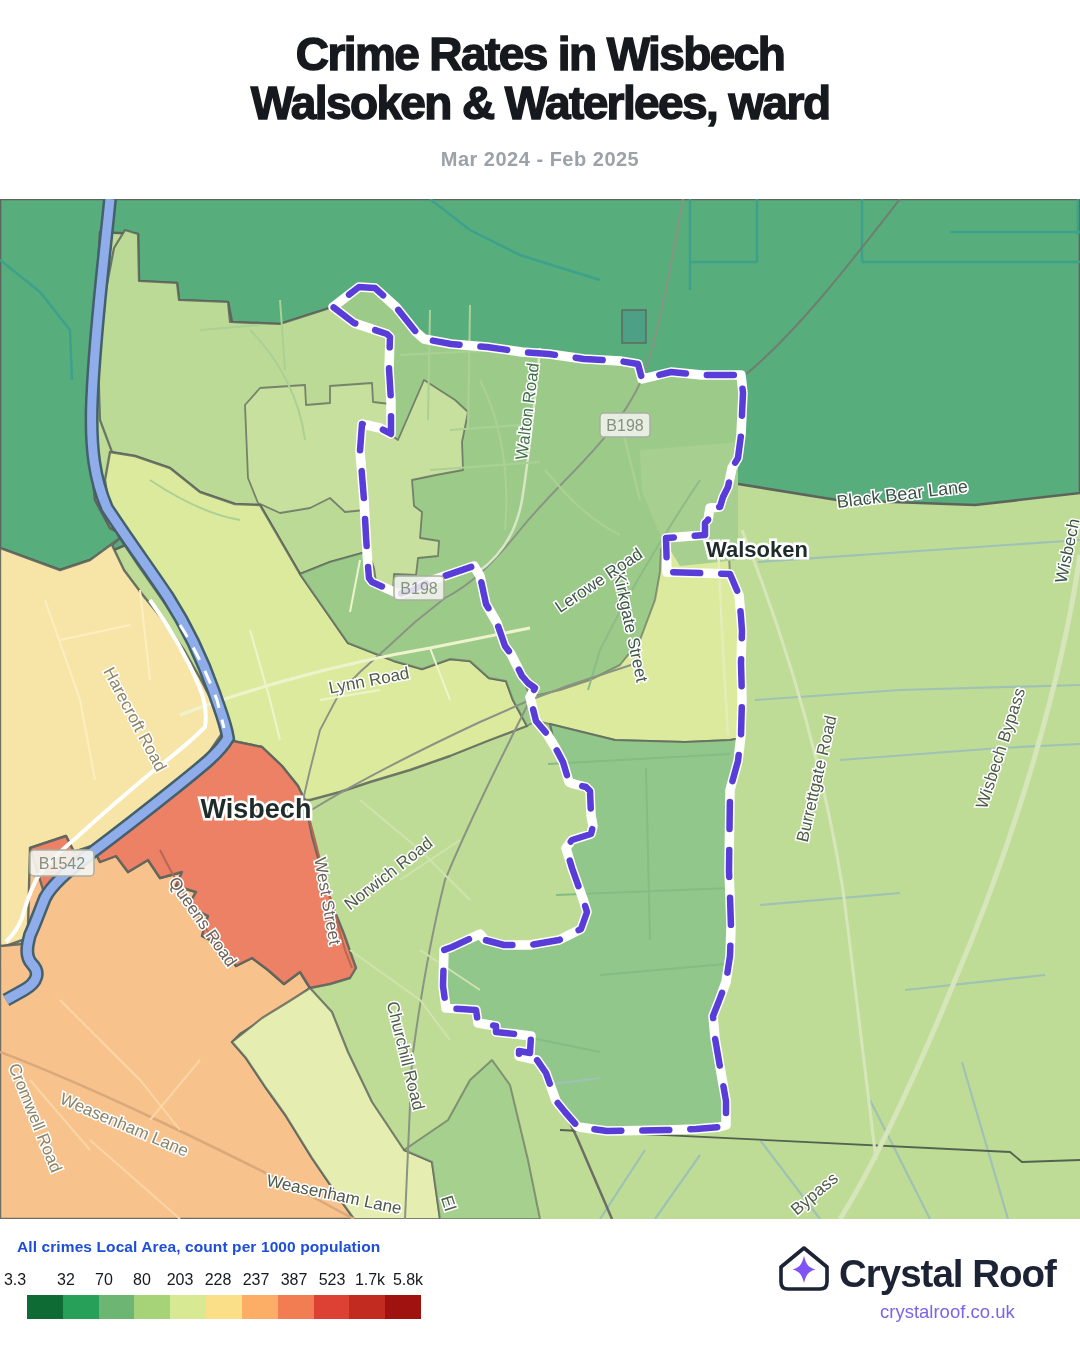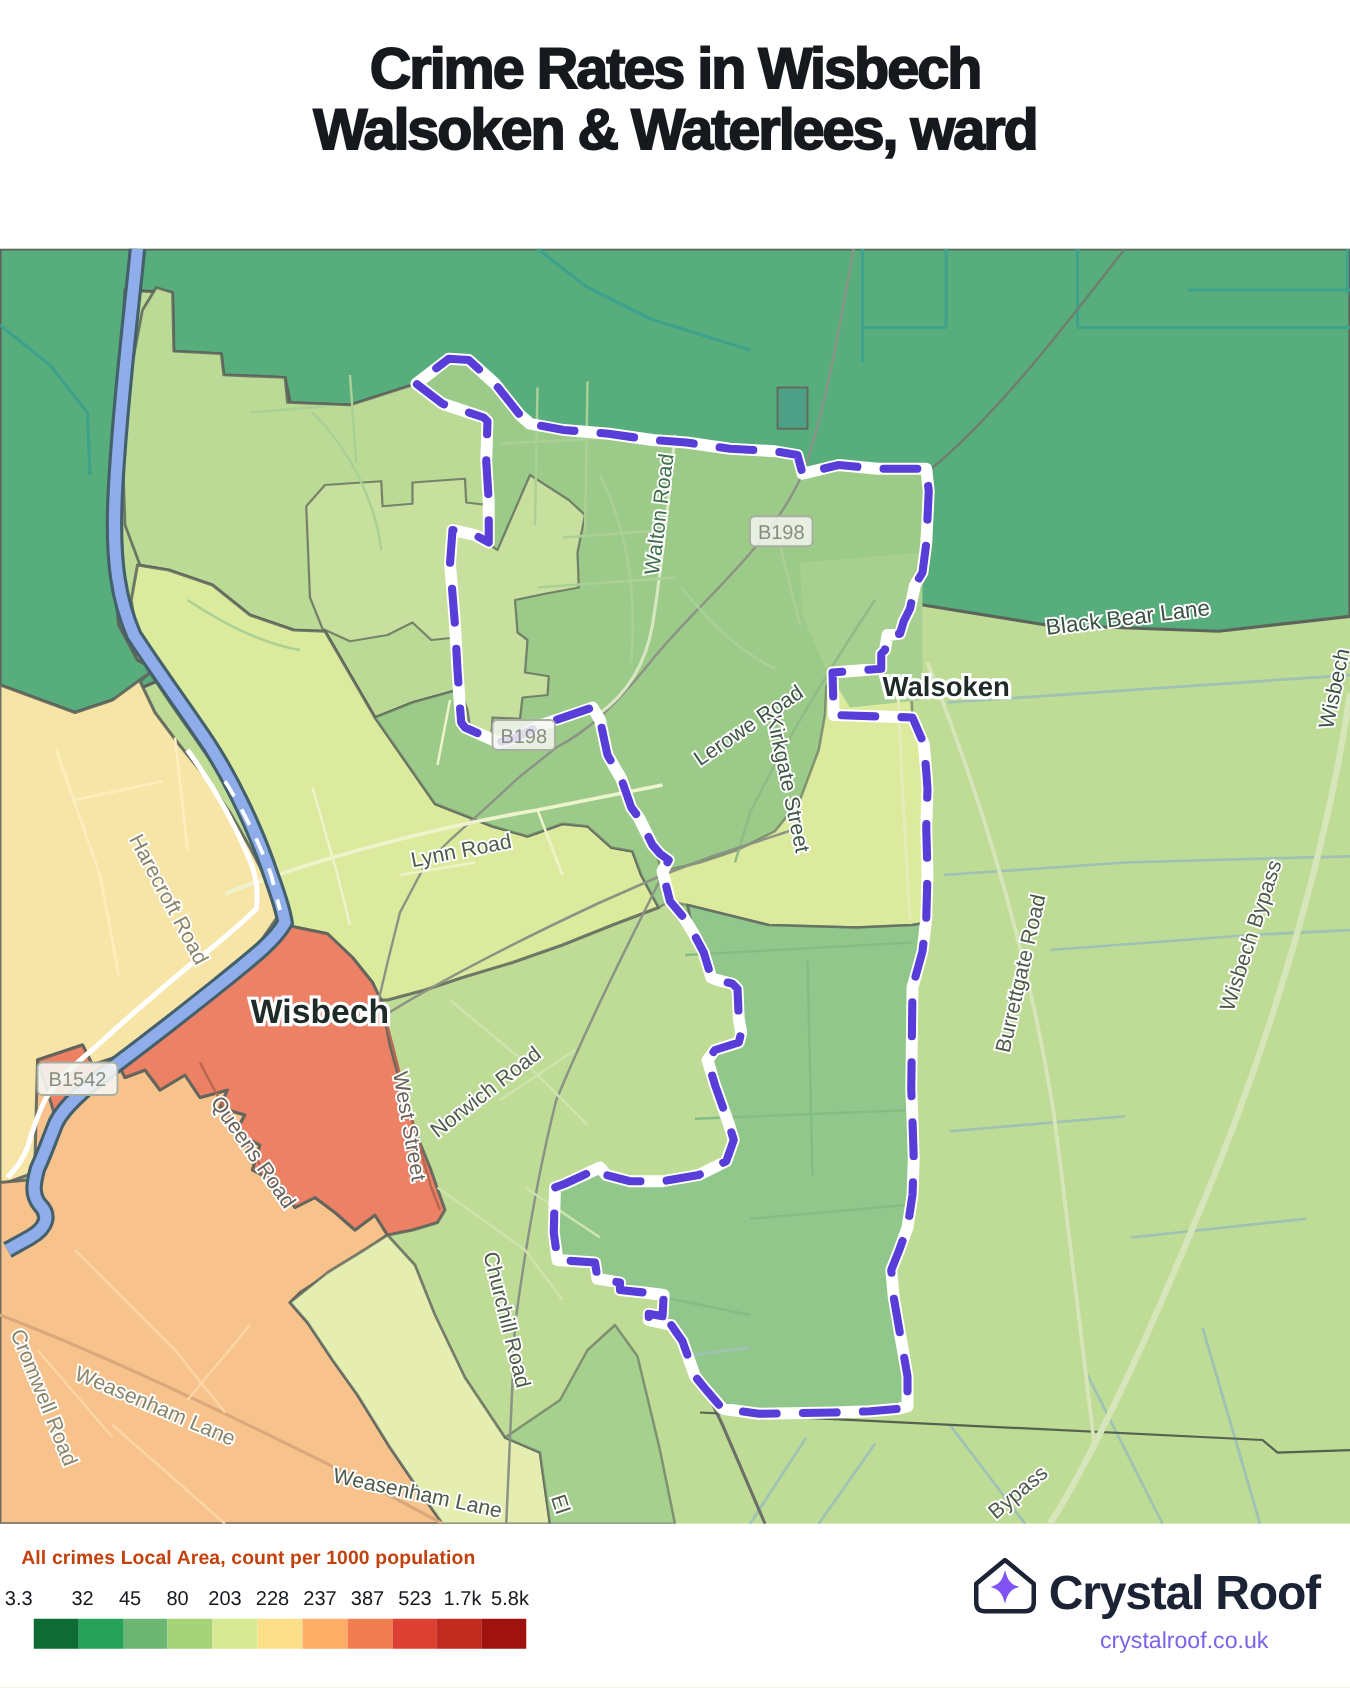--- a/index.html
+++ b/index.html
@@ -2,33 +2,34 @@
 <html><head>
 <meta charset="utf-8">
 <style>
   html,body{margin:0;padding:0;background:#ffffff;}
   body{width:1080px;height:1350px;position:relative;font-family:"Liberation Sans",sans-serif;overflow:hidden;}
   .hdr{position:absolute;top:0;left:0;width:1080px;text-align:center;}
   .title{font-weight:700;color:#16191d;font-size:46px;line-height:49px;letter-spacing:-1.6px;margin-top:30px;-webkit-text-stroke:1.4px #16191d;}
   .sub{margin-top:20px;font-size:20px;font-weight:700;color:#9ba2a8;letter-spacing:0.5px;}
   .map{position:absolute;top:199px;left:0;}
   .ftr{position:static;}
-  .lgt{position:absolute;left:17px;top:1238px;font-size:15.5px;font-weight:700;color:#c2410c;letter-spacing:0.1px;}
+  .lgt{position:absolute;left:17px;top:1238px;font-size:15.5px;font-weight:700;color:#1d4ed8;letter-spacing:0.1px;}
   .num{position:absolute;top:1271px;font-size:16px;font-weight:500;color:#16191d;transform:translateX(-50%);}
   .bar{position:absolute;left:27px;top:1295px;width:394px;height:24px;display:flex;}
   .bar div{flex:1;}
   .weburl{position:absolute;left:880px;top:1301px;width:260px;font-size:18.5px;color:#7d63e8;}
 </style>
 </head>
 <body>
 
 <div class="hdr">
 
   <div class="title">Crime Rates in Wisbech<br>Walsoken &amp; Waterlees, ward</div>
 
+  <div class="sub">Mar 2024 - Feb 2025</div>
 </div>
 
 <svg class="map" width="1080" height="1020" viewBox="0 199 1080 1020">
 <defs>
 <path id="ward" d="M359,287 L375,288 396,307 416,332 424,339 451,344 487,347 522,352 549,354 584,359 620,361 638,364 642,379 671,372 702,375 741,375 743,393 741,435 738,458 732,468 728,487 723,497 720,507 710,508 708,520 705,523 705,535 666,538 667,572 730,574 739,595 741,617 742,631 741,663 742,699 741,735 738,761 730,790 729,871 730,897 731,927 730,956 726,982 719,1001 713,1016 715,1038 720,1067 726,1101 726,1125 719,1127 696,1129 667,1130 607,1131 578,1127 565,1112 556,1101 546,1073 537,1060 519,1056 519,1051 530,1053 531,1036 515,1034 496,1032 496,1026 478,1023 476,1010 446,1008 443,986 444,950 452,947 480,934 485,940 504,945 530,945 559,940 581,929 587,912 583,899 572,868 566,848 572,840 591,834 593,826 591,815 590,791 586,787 574,784 569,782 563,762 555,747 547,734 536,721 530,697 535,688 528,683 522,676 511,654 505,646 497,623 486,604 480,576 474,566 433,580 413,590 399,594 372,582 369,578 368,566 366,536 364,500 361,463 360,451 362,424 380,428 391,434 391,401 389,369 390,337 387,334 354,323 333,307 Z"></path>
 </defs>
 
 <rect x="0" y="199" width="1080" height="1020" fill="#bedc96"></rect>
 <g stroke-linejoin="round">
 
@@ -196,21 +197,21 @@
 </g>
 </g>
 </svg>
 
 <div class="ftr">
 
   <div class="lgt">All crimes Local Area, count per 1000 population</div>
 
   <div class="num" style="left:15px">3.3</div>
   <div class="num" style="left:66px">32</div>
-  <div class="num" style="left:104px">45</div>
+  <div class="num" style="left:104px">70</div>
   <div class="num" style="left:142px">80</div>
   <div class="num" style="left:180px">203</div>
   <div class="num" style="left:218px">228</div>
   <div class="num" style="left:256px">237</div>
   <div class="num" style="left:294px">387</div>
   <div class="num" style="left:332px">523</div>
   <div class="num" style="left:370px">1.7k</div>
   <div class="num" style="left:408px">5.8k</div>
 
   <div class="bar">

